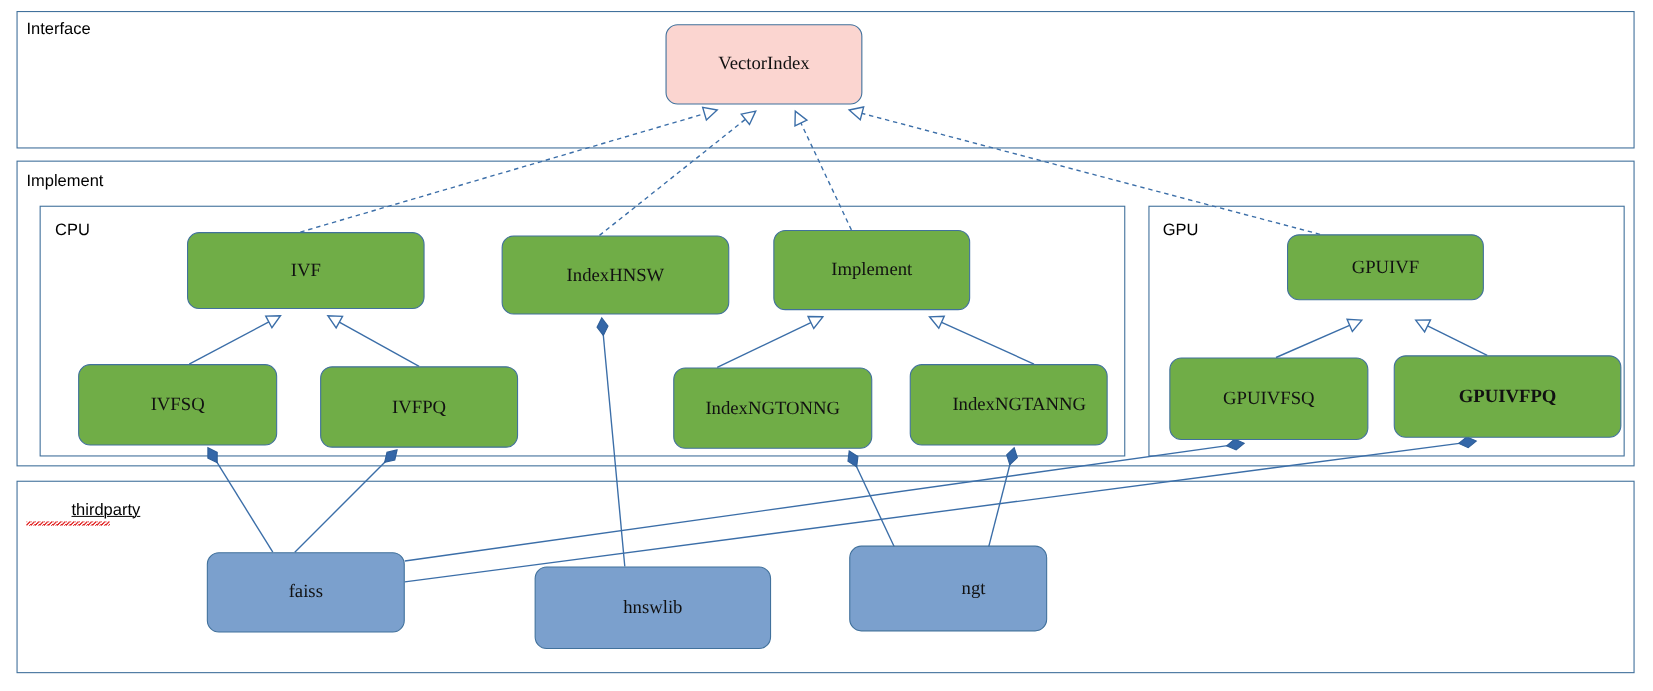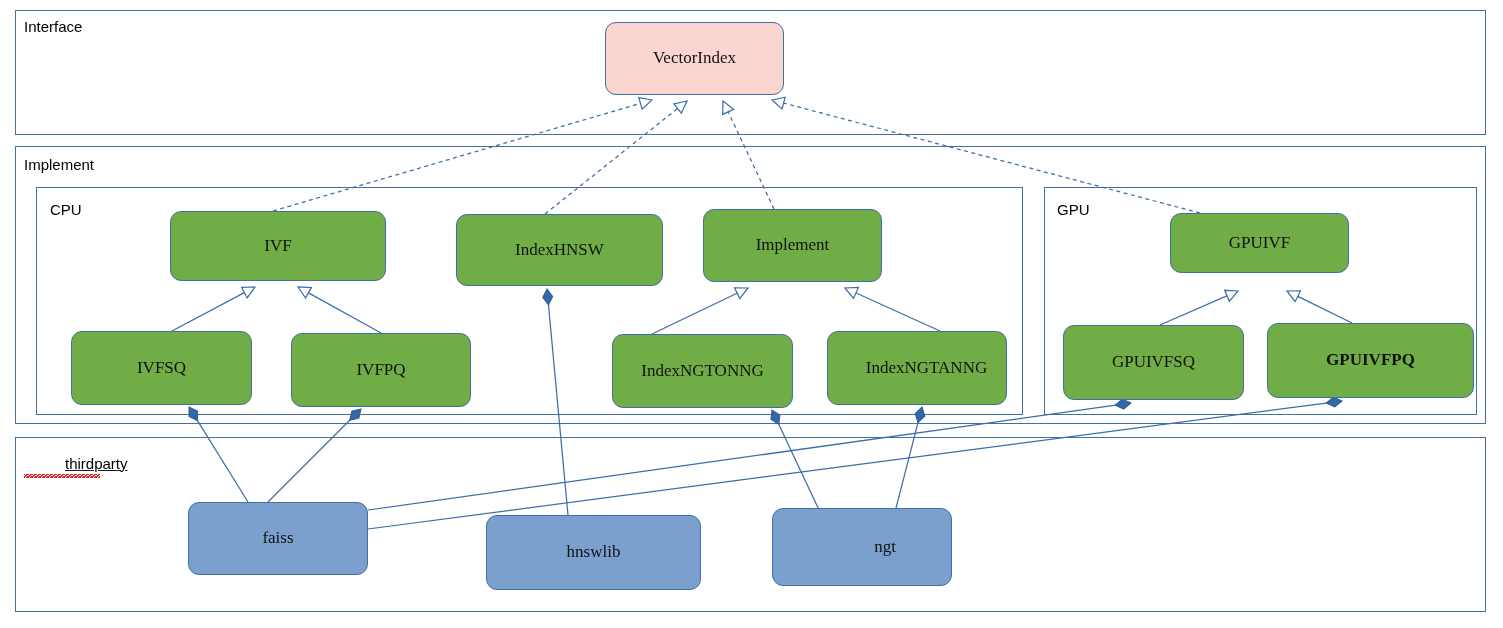--- a/index.html
+++ b/index.html
@@ -171,16 +171,16 @@
       <div class="node impl" style="left: 703px; top: 209px; width: 179px; height: 73px;">Implement</div>
       <div class="node impl" style="left: 71px; top: 331px; width: 181px; height: 74px;">IVFSQ</div>
       <div class="node impl" style="left: 291px; top: 333px; width: 180px; height: 74px;">IVFPQ</div>
       <div class="node impl" style="left: 612px; top: 334px; width: 181px; height: 74px;">IndexNGTONNG</div>
       <div class="node impl" style="left: 827px; top: 331px; width: 180px; height: 74px; padding-left: 19px;">IndexNGTANNG</div>
       <div class="node impl" style="left: 1170px; top: 213px; width: 179px; height: 60px;">GPUIVF</div>
       <div class="node impl" style="left: 1063px; top: 325px; width: 181px; height: 75px;">GPUIVFSQ</div>
       <div class="node impl" style="left: 1267px; top: 323px; width: 207px; height: 75px; font-weight: bold;">GPUIVFPQ</div>
       <div class="node third" style="left: 188px; top: 502px; width: 180px; height: 73px;">faiss</div>
       <div class="node third" style="left: 486px; top: 515px; width: 215px; height: 75px;">hnswlib</div>
-      <div class="node third" style="left: 772px; top: 508px; width: 180px; height: 78px; padding-left: 46px;">ngt</div>
+      <div class="node third" style="left: 772px; top: 496px; width: 180px; height: 78px; padding-left: 46px;">ngt</div>
     </div>
 
 </div>
 
 </body></html>

